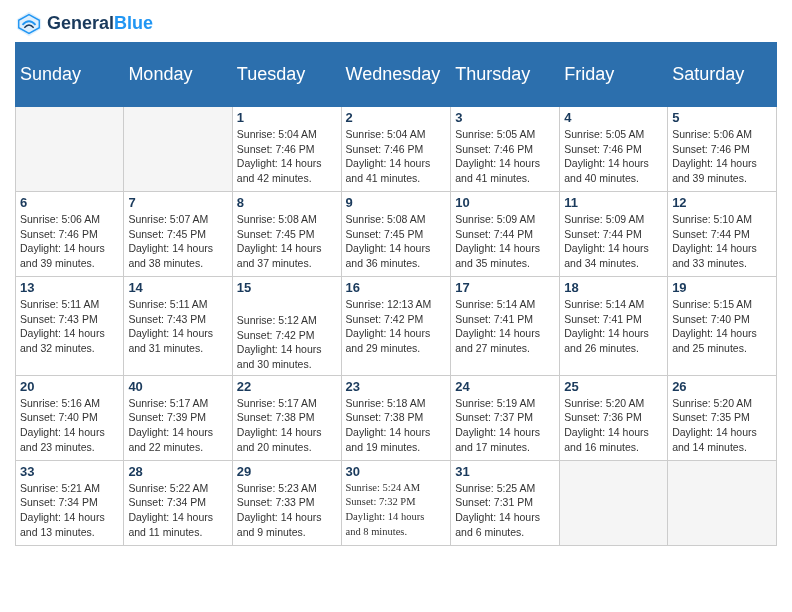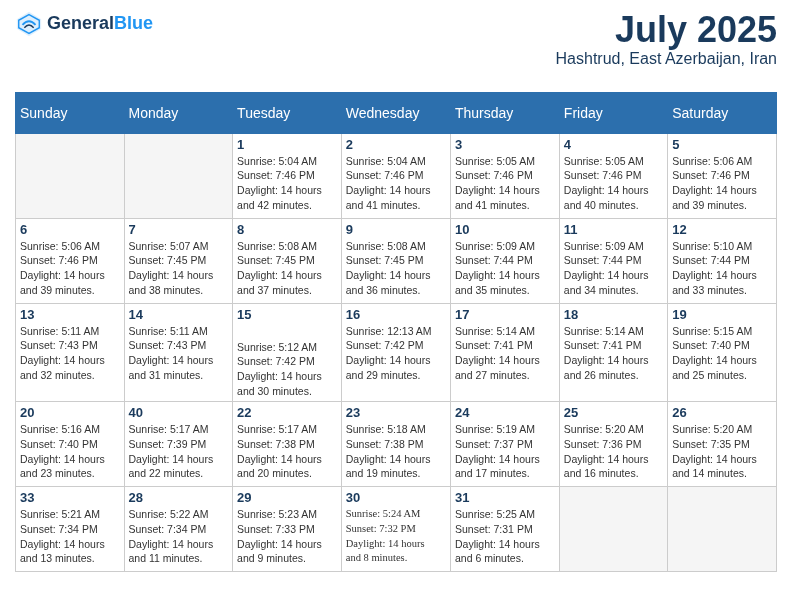--- a/index.html
+++ b/index.html
@@ -6,22 +6,22 @@
     body {
       font-family: Arial, sans-serif;
       background: #fff;
       width: 792px;
       min-height: 612px;
       padding: 10px 15px;
     }
     .header {
       display: flex;
       justify-content: space-between;
-      align-items: flex-start;
-      margin-bottom: 24px;
+      align-items: center;
+      margin-bottom: 4px;
     }
     .logo {
       display: flex;
       align-items: center;
       gap: 4px;
     }
     .logo-text {
       font-size: 18px;
       font-weight: bold;
       color: #1a3a5c;
@@ -48,22 +48,22 @@
       color: #1a3a5c;
     }
     .calendar {
       width: 100%;
       border-collapse: collapse;
       border: 1px solid #ccc;
     }
     .calendar th {
       background: #2c6fad;
       color: #fff;
-      font-size: 14px;
-      padding: 12px 4px;
+      font-size: 18px;
+      padding: 21px 4px;
       text-align: left;
       border: 1px solid #2c6fad;
       font-weight: normal;
     }
     .calendar td {
       border: 1px solid #ccc;
       vertical-align: top;
       padding: 3px 4px;
       width: 110px;
       min-height: 80px;
@@ -100,24 +100,20 @@
       <polygon points="15,5 26,11 26,19 15,25 4,19 4,11" fill="none" stroke="#2196F3" stroke-width="1.5"></polygon>
       <path d="M8,16 Q15,8 22,16" fill="none" stroke="#2196F3" stroke-width="2"></path>
       <path d="M10,19 Q15,13 20,19" fill="none" stroke="#1a3a5c" stroke-width="1.5"></path>
     </svg>
     <div>
       <div class="logo-text">
         General<span>Blue</span>
       </div>
     </div>
   </div>
-  <div class="title-block">
-    <div class="month-title">July 2025</div>
-    <div class="location">Hashtrud, East Azerbaijan, Iran</div>
-  </div>
 </div>
 
 <table class="calendar">
   <thead>
     <tr>
     <th>Sunday</th>
         <th>Monday</th>
         <th>Tuesday</th>
         <th>Wednesday</th>
         <th>Thursday</th>

